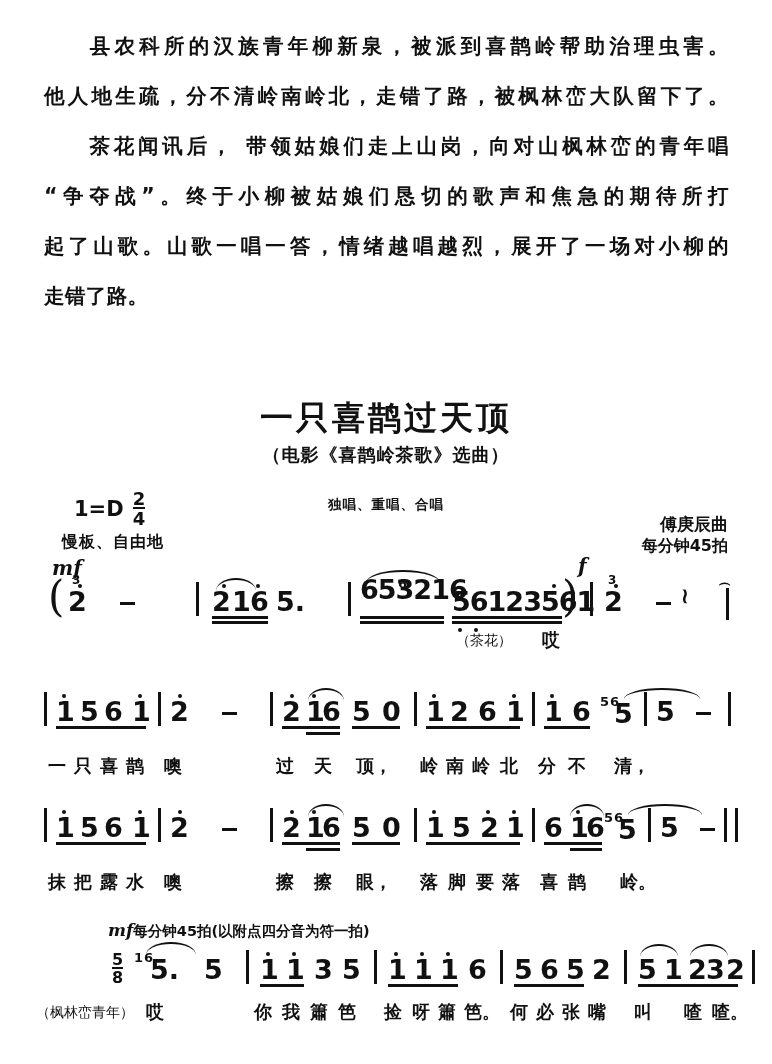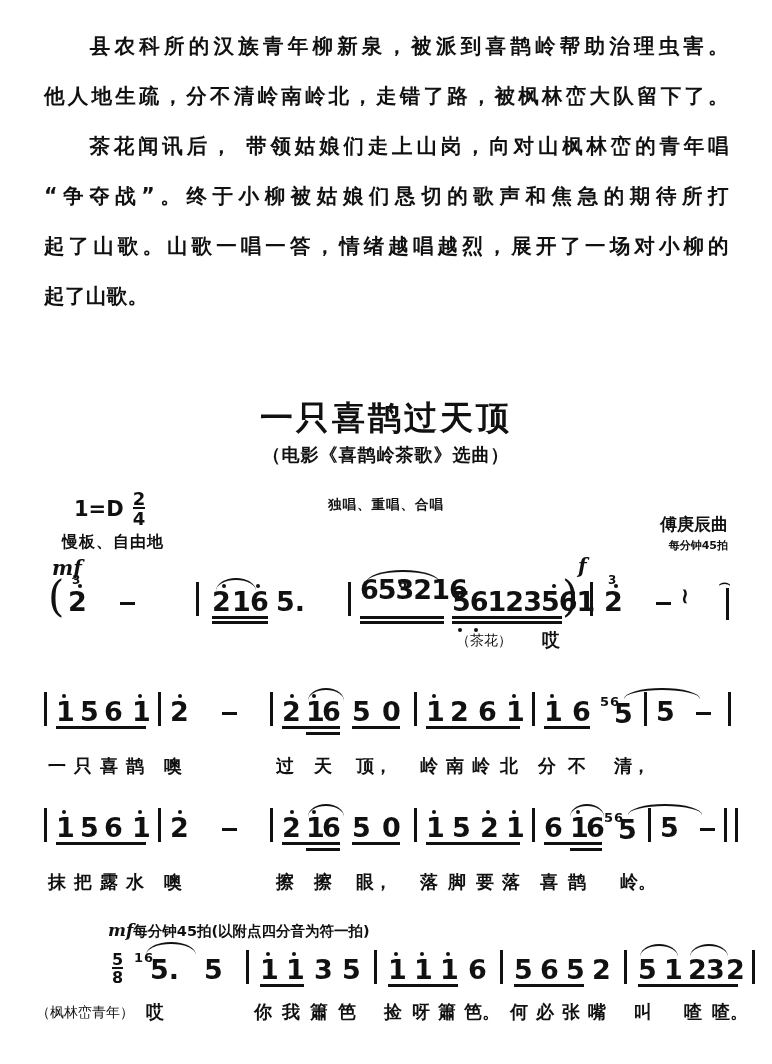--- a/index.html
+++ b/index.html
@@ -46,21 +46,21 @@
   .timesig .den{display:block;border-top:2px solid #111;padding-top:1px;}
   .perf{
     position:absolute;left:0;right:0;top:22px;text-align:center;
     font-size:13.5px;font-weight:700;letter-spacing:1px;
   }
   .composer{
     position:absolute;right:44px;top:40px;text-align:right;
     font-size:17px;font-weight:700;line-height:21px;
     font-family:"DejaVu Serif","Liberation Serif",serif;
   }
-  .composer .bpm{font-size:11px;font-family:"DejaVu Sans","Liberation Sans",sans-serif;}
+  .composer .bpm{font-size:16px;font-family:"DejaVu Sans","Liberation Sans",sans-serif;}
   .tempo-mark{
     position:absolute;left:62px;top:58px;
     font-size:16px;font-weight:700;letter-spacing:1px;
   }
 
   
   .staff{position:absolute;left:0;right:0;}
   .notes{position:relative;height:62px;}
   .lyr{position:relative;height:30px;}
 
@@ -96,21 +96,21 @@
 <body>
 
 <div class="page">
 
   <div class="prose">
     <p><span class="indent"></span><span>县农科所的汉族青年柳新泉，被派到喜鹊岭帮助治理虫害。</span></p>
     <p><span>他人地生疏，分不清岭南岭北，走错了路，被枫林峦大队留下了。</span></p>
     <p><span class="indent"></span><span>茶花闻讯后， 带领姑娘们走上山岗，向对山枫林峦的青年唱</span></p>
     <p><span>“争夺战”。终于小柳被姑娘们恳切的歌声和焦急的期待所打</span></p>
     <p><span>起了山歌。山歌一唱一答，情绪越唱越烈，展开了一场对小柳的</span></p>
-    <p class="last"><span>起了山歌。</span></p>
+    <p class="last"><span>走错了路。</span></p>
   </div>
 
   <div class="titlewrap">
     <div class="song-title">一只喜鹊过天顶</div>
     <div class="song-sub">（电影《喜鹊岭茶歌》选曲）</div>
   </div>
 
   <div class="meta">
     <div class="key">
       <span class="eq">1=D</span>

